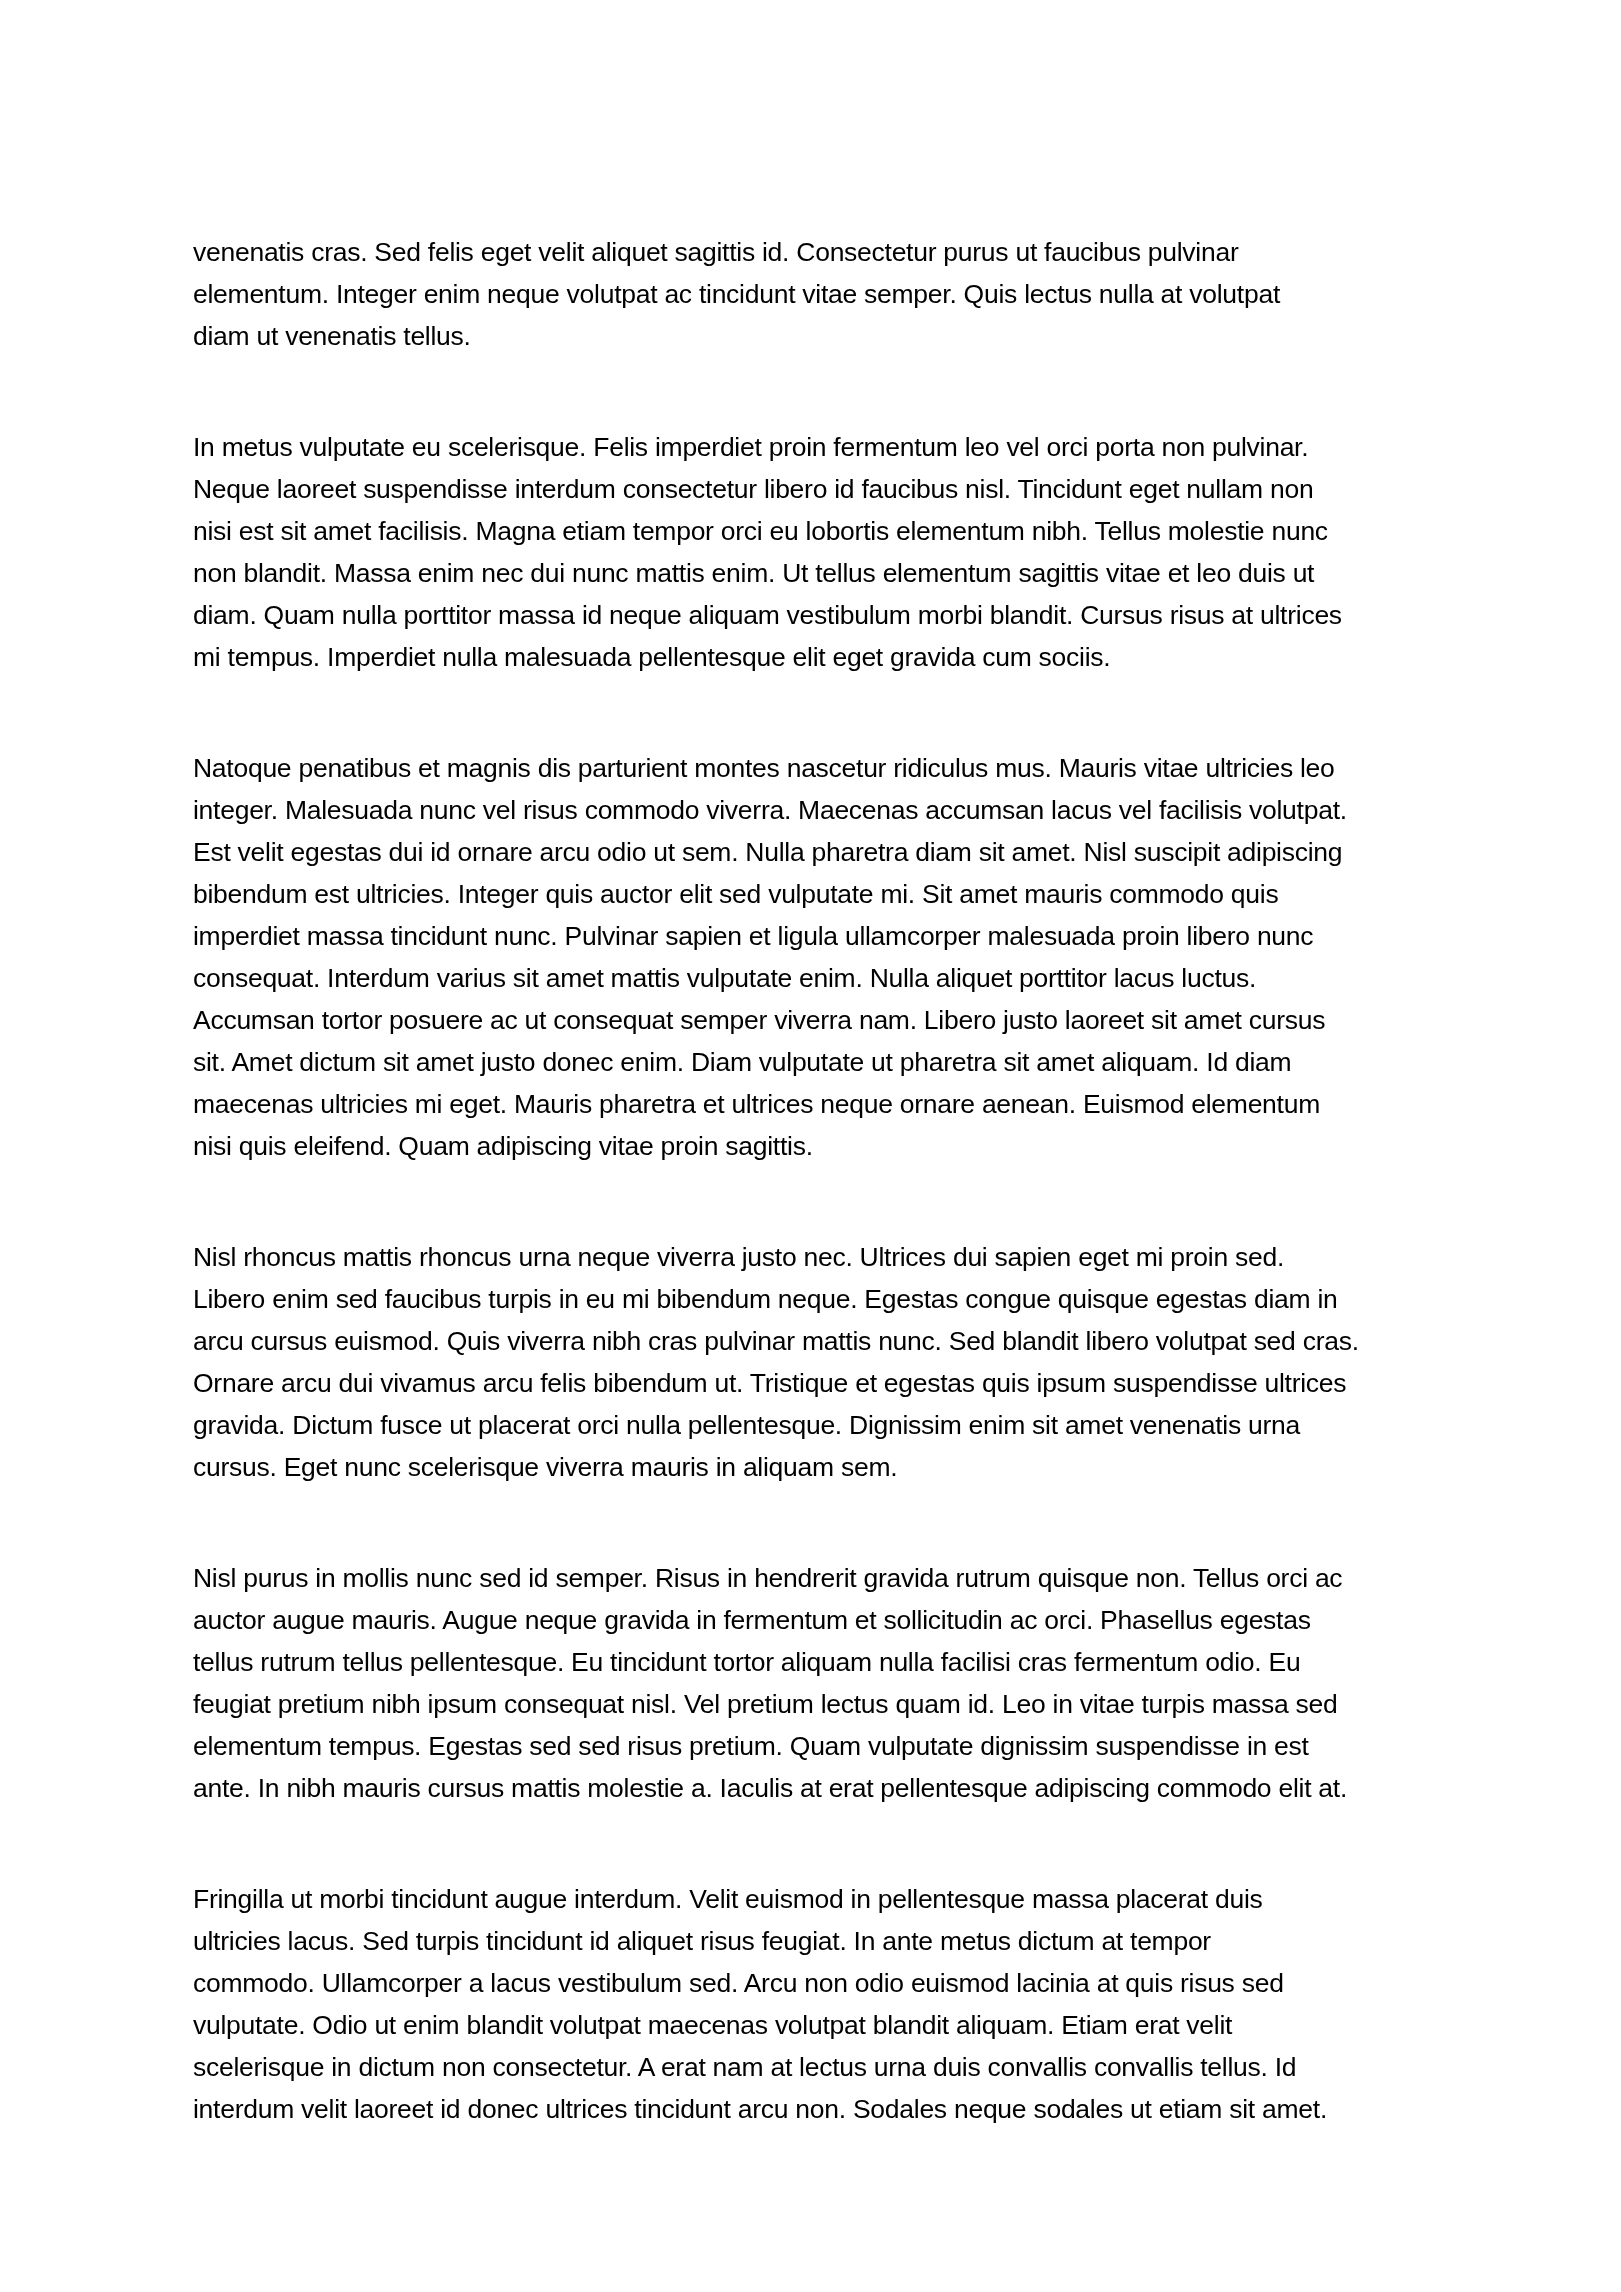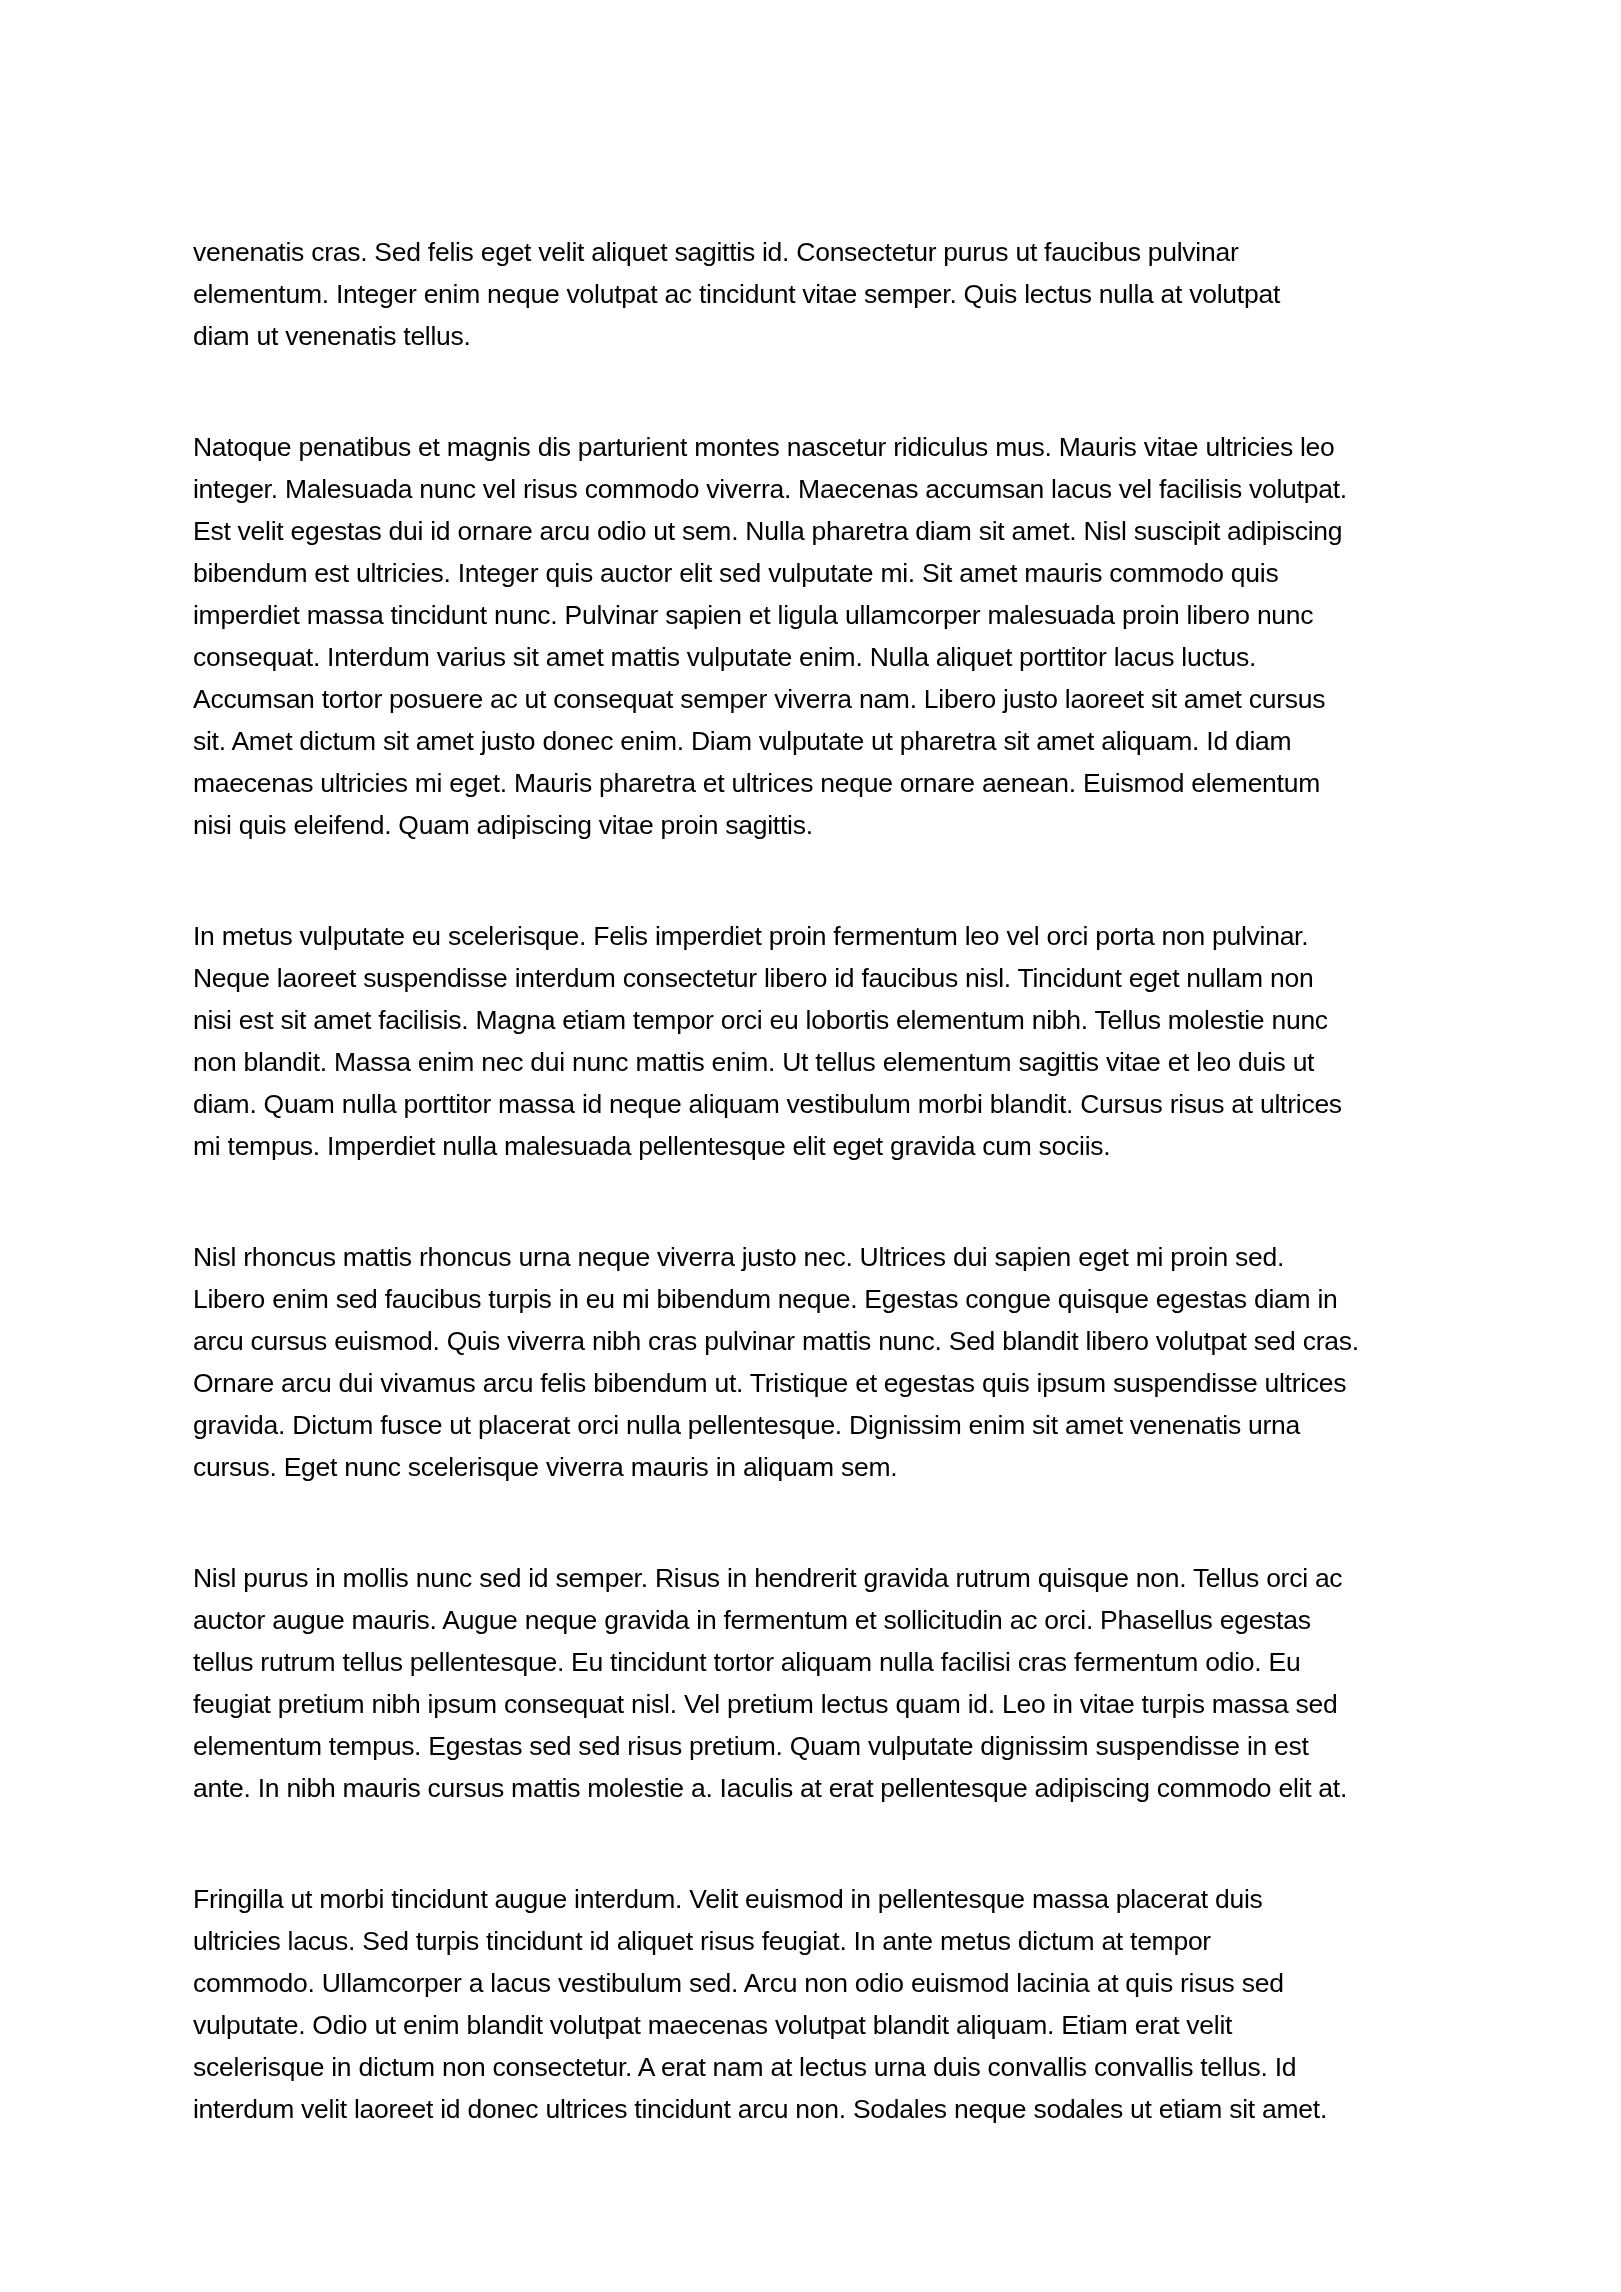--- a/index.html
+++ b/index.html
@@ -30,36 +30,36 @@
     letter-spacing: -0.01em;
   }
 </style>
 </head>
 <body>
 
 <main class="page">
   <p class="para">venenatis cras. Sed felis eget velit aliquet sagittis id. Consectetur purus ut faucibus pulvinar
 elementum. Integer enim neque volutpat ac tincidunt vitae semper. Quis lectus nulla at volutpat
 diam ut venenatis tellus.</p>
+  <p class="para">In metus vulputate eu scelerisque. Felis imperdiet proin fermentum leo vel orci porta non pulvinar.
+Neque laoreet suspendisse interdum consectetur libero id faucibus nisl. Tincidunt eget nullam non
+nisi est sit amet facilisis. Magna etiam tempor orci eu lobortis elementum nibh. Tellus molestie nunc
+non blandit. Massa enim nec dui nunc mattis enim. Ut tellus elementum sagittis vitae et leo duis ut
+diam. Quam nulla porttitor massa id neque aliquam vestibulum morbi blandit. Cursus risus at ultrices
+mi tempus. Imperdiet nulla malesuada pellentesque elit eget gravida cum sociis.</p>
   <p class="para">Natoque penatibus et magnis dis parturient montes nascetur ridiculus mus. Mauris vitae ultricies leo
 integer. Malesuada nunc vel risus commodo viverra. Maecenas accumsan lacus vel facilisis volutpat.
 Est velit egestas dui id ornare arcu odio ut sem. Nulla pharetra diam sit amet. Nisl suscipit adipiscing
 bibendum est ultricies. Integer quis auctor elit sed vulputate mi. Sit amet mauris commodo quis
 imperdiet massa tincidunt nunc. Pulvinar sapien et ligula ullamcorper malesuada proin libero nunc
 consequat. Interdum varius sit amet mattis vulputate enim. Nulla aliquet porttitor lacus luctus.
 Accumsan tortor posuere ac ut consequat semper viverra nam. Libero justo laoreet sit amet cursus
 sit. Amet dictum sit amet justo donec enim. Diam vulputate ut pharetra sit amet aliquam. Id diam
 maecenas ultricies mi eget. Mauris pharetra et ultrices neque ornare aenean. Euismod elementum
 nisi quis eleifend. Quam adipiscing vitae proin sagittis.</p>
-  <p class="para">In metus vulputate eu scelerisque. Felis imperdiet proin fermentum leo vel orci porta non pulvinar.
-Neque laoreet suspendisse interdum consectetur libero id faucibus nisl. Tincidunt eget nullam non
-nisi est sit amet facilisis. Magna etiam tempor orci eu lobortis elementum nibh. Tellus molestie nunc
-non blandit. Massa enim nec dui nunc mattis enim. Ut tellus elementum sagittis vitae et leo duis ut
-diam. Quam nulla porttitor massa id neque aliquam vestibulum morbi blandit. Cursus risus at ultrices
-mi tempus. Imperdiet nulla malesuada pellentesque elit eget gravida cum sociis.</p>
   <p class="para">Nisl rhoncus mattis rhoncus urna neque viverra justo nec. Ultrices dui sapien eget mi proin sed.
 Libero enim sed faucibus turpis in eu mi bibendum neque. Egestas congue quisque egestas diam in
 arcu cursus euismod. Quis viverra nibh cras pulvinar mattis nunc. Sed blandit libero volutpat sed cras.
 Ornare arcu dui vivamus arcu felis bibendum ut. Tristique et egestas quis ipsum suspendisse ultrices
 gravida. Dictum fusce ut placerat orci nulla pellentesque. Dignissim enim sit amet venenatis urna
 cursus. Eget nunc scelerisque viverra mauris in aliquam sem.</p>
   <p class="para">Nisl purus in mollis nunc sed id semper. Risus in hendrerit gravida rutrum quisque non. Tellus orci ac
 auctor augue mauris. Augue neque gravida in fermentum et sollicitudin ac orci. Phasellus egestas
 tellus rutrum tellus pellentesque. Eu tincidunt tortor aliquam nulla facilisi cras fermentum odio. Eu
 feugiat pretium nibh ipsum consequat nisl. Vel pretium lectus quam id. Leo in vitae turpis massa sed

